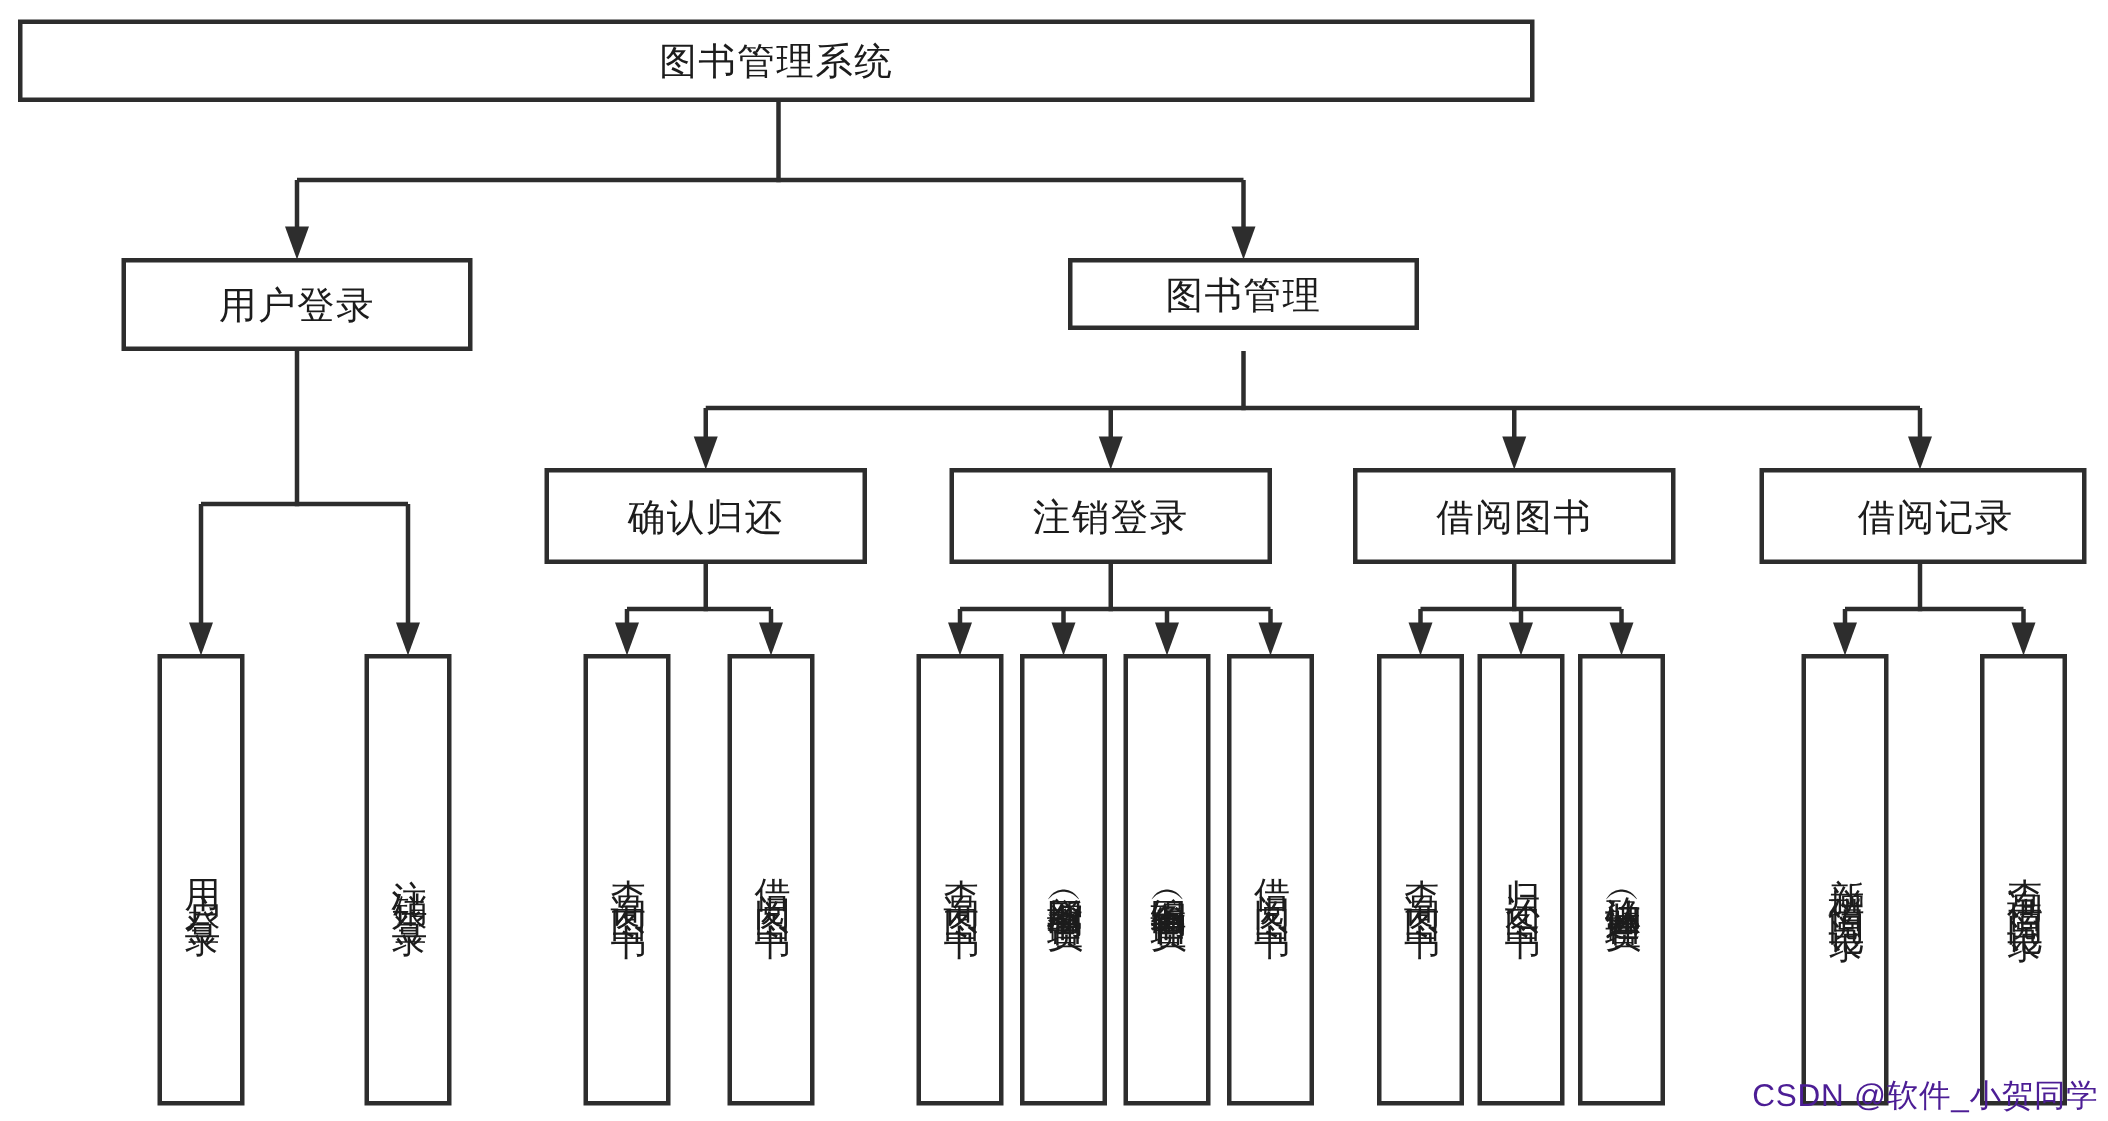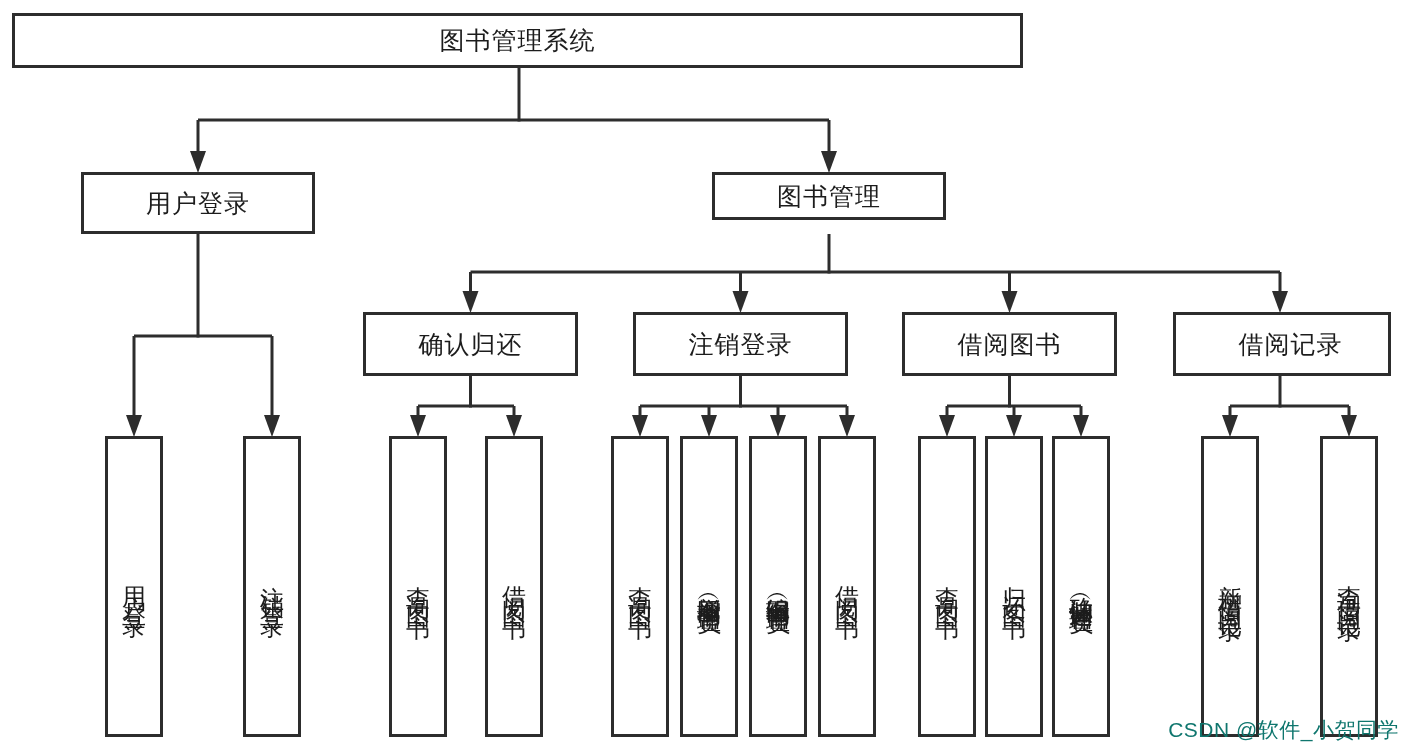--- a/index.html
+++ b/index.html
@@ -44,21 +44,21 @@
   }
   .v4 { letter-spacing: 10px; }
   .v6 { letter-spacing: 7px; }
   .vp { letter-spacing: 2px; }
   .watermark {
     position: absolute;
     right: 6px;
     bottom: 3px;
     font-size: 21px;
     letter-spacing: 0.5px;
-    color: #0f766e;
+    color: #4c1d95;
     white-space: nowrap;
   }
 </style>
 </head>
 <body>
 
 <div class="stage">
 
   <svg class="wires" viewBox="0 0 1405 747" xmlns="http://www.w3.org/2000/svg" stroke="#2d2d2d" stroke-width="3" fill="#2d2d2d">
 

